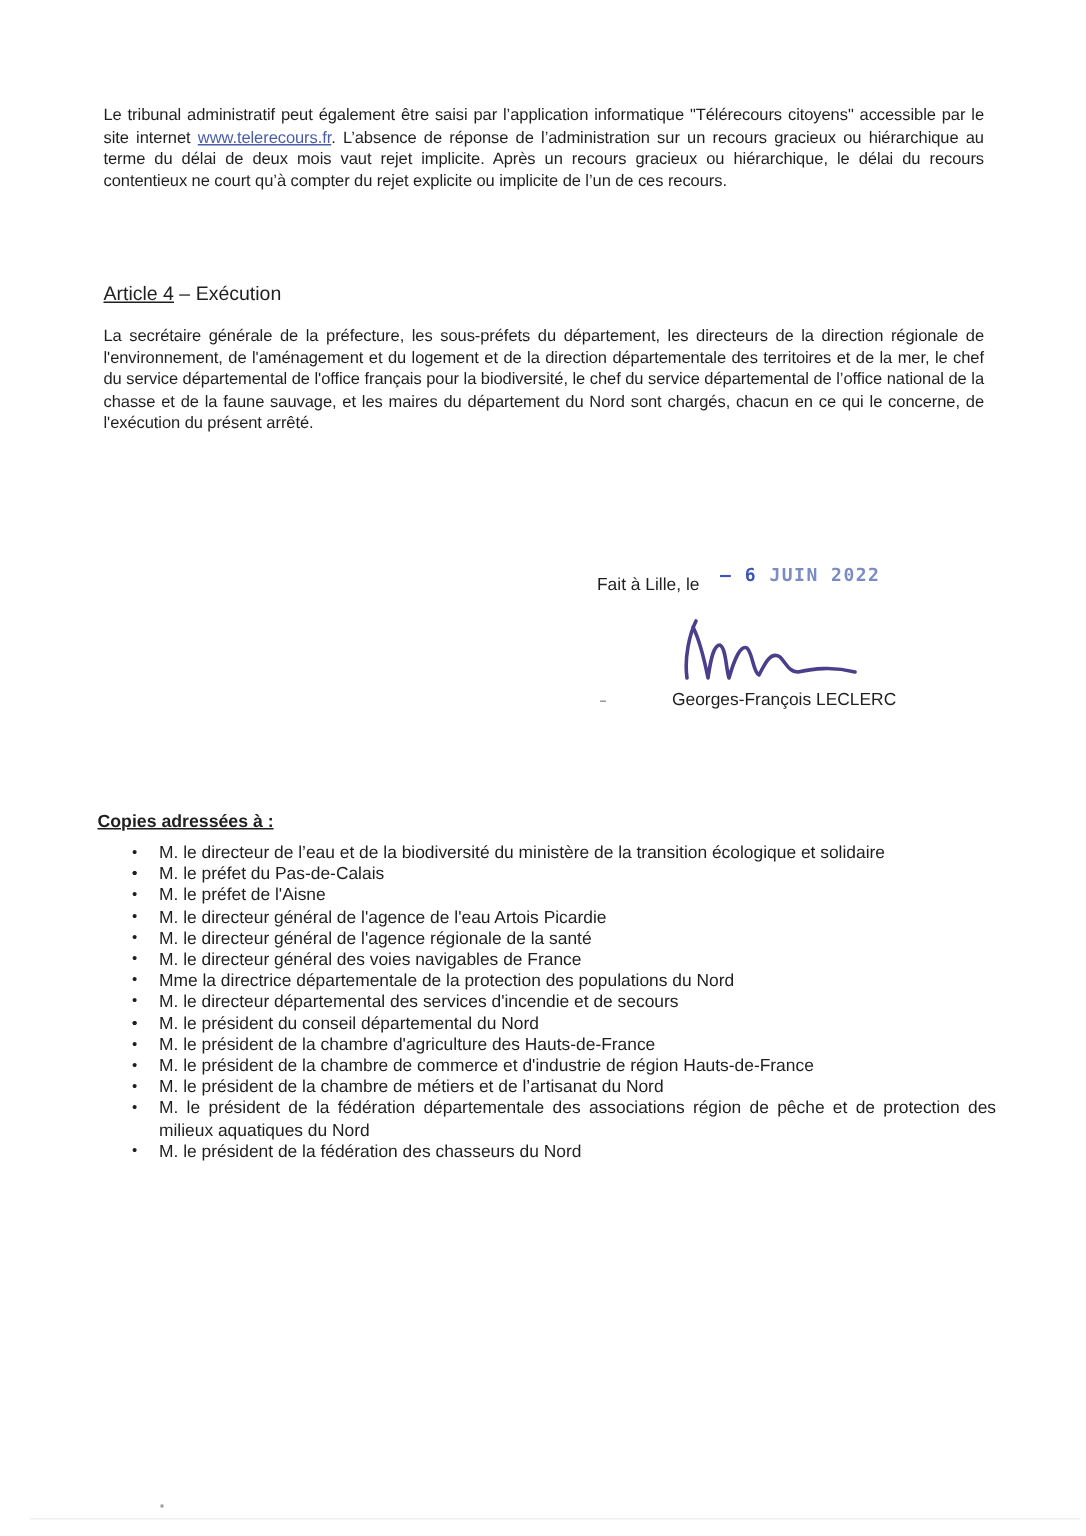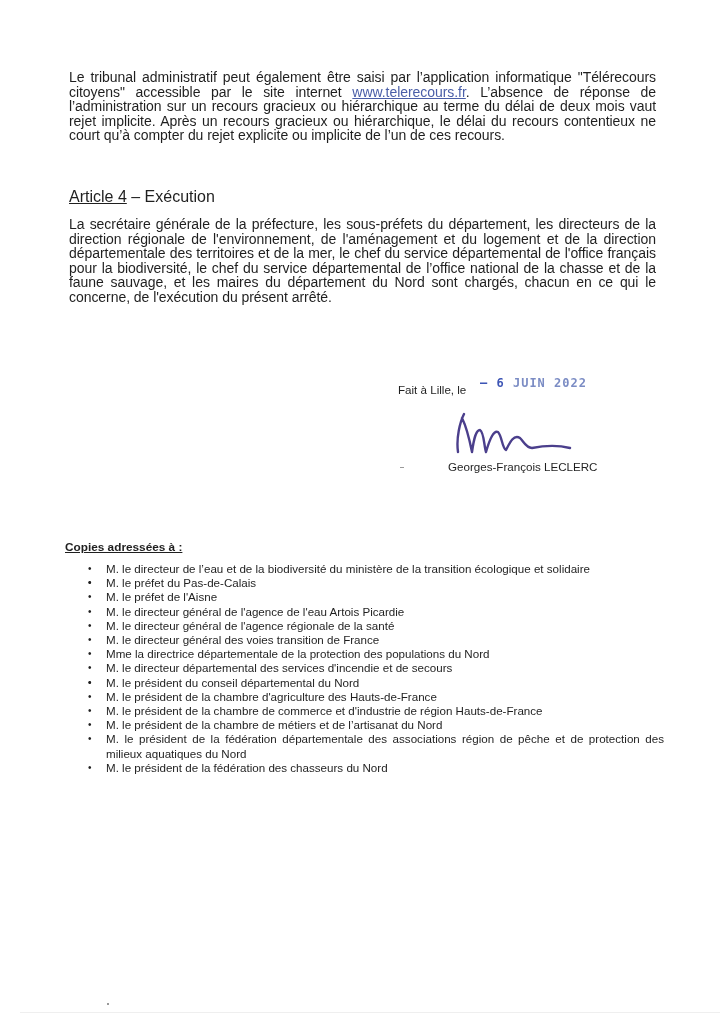--- a/index.html
+++ b/index.html
@@ -3,25 +3,25 @@
 <meta charset="utf-8">
 <style>
   html, body { margin: 0; padding: 0; }
   body {
     width: 724px; height: 1024px; background: #ffffff; position: relative; overflow: hidden;
     font-family: "Liberation Sans", "DejaVu Sans", sans-serif; color: #1f1f1f;
   }
   .page { position: absolute; left: 0; top: 0; width: 724px; height: 1024px; }
   .para {
     position: absolute; left: 69px; width: 587px;
-    font-size: 14px; line-height: 14.6px; text-align: justify; letter-spacing: -0.05px;
+    font-size: 11px; line-height: 14.6px; text-align: justify; letter-spacing: -0.05px;
   }
   .para.last-left { text-align-last: left; }
   a.link { color: #4a5ea8; text-decoration: underline; }
-  .article-title { position: absolute; left: 69px; top: 188px; font-size: 16px; }
+  .article-title { position: absolute; left: 69px; top: 188px; font-size: 13px; }
   .article-title .u { text-decoration: underline; }
   .fait { position: absolute; left: 398px; top: 383px; font-size: 11.6px; }
   .stamp {
     position: absolute; left: 480px; top: 376px; font-family: "DejaVu Sans Mono", monospace;
     font-size: 12px; color: #7b8cc4; letter-spacing: 1px; font-weight: bold;
   }
   .stamp .dash { color: #3d55b5; }
   .stamp .day { color: #3d55b5; }
   .signature { position: absolute; left: 450px; top: 408px; width: 140px; height: 50px; }
   .signer { position: absolute; left: 448px; top: 460px; font-size: 11.6px; }
@@ -71,21 +71,21 @@
 
   <div class="copies-title">Copies adressées à :</div>
 
   <ul class="copies-list">
     <li><span class="bullet">•</span><span>M. le directeur de l’eau et de la biodiversité du ministère de la transition écologique et solidaire</span></li>
     <li><span class="bullet">•</span></li>
     <li><span class="bullet">•</span><span>M. le préfet du Pas-de-Calais</span></li>
     <li><span class="bullet">•</span><span>M. le préfet de l'Aisne</span></li>
     <li><span class="bullet">•</span><span>M. le directeur général de l'agence de l'eau Artois Picardie</span></li>
     <li><span class="bullet">•</span><span>M. le directeur général de l'agence régionale de la santé</span></li>
-    <li><span class="bullet">•</span><span>M. le directeur général des voies transition de France</span></li>
+    <li><span class="bullet">•</span><span>M. le directeur général des voies navigables de France</span></li>
     <li><span class="bullet">•</span><span>Mme la directrice départementale de la protection des populations du Nord</span></li>
     <li><span class="bullet">•</span><span>M. le directeur départemental des services d'incendie et de secours</span></li>
     <li><span class="bullet">•</span></li>
     <li><span class="bullet">•</span><span>M. le président du conseil départemental du Nord</span></li>
     <li><span class="bullet">•</span><span>M. le président de la chambre d'agriculture des Hauts-de-France</span></li>
     <li><span class="bullet">•</span><span>M. le président de la chambre de commerce et d'industrie de région Hauts-de-France</span></li>
     <li><span class="bullet">•</span><span>M. le président de la chambre de métiers et de l’artisanat du Nord</span></li>
     <li class="multi"><span class="bullet">•</span><span>M. le président de la fédération départementale des associations région de pêche et de protection des milieux aquatiques du Nord</span></li>
     <li><span class="bullet">•</span><span>M. le président de la fédération des chasseurs du Nord</span></li>
   </ul>

